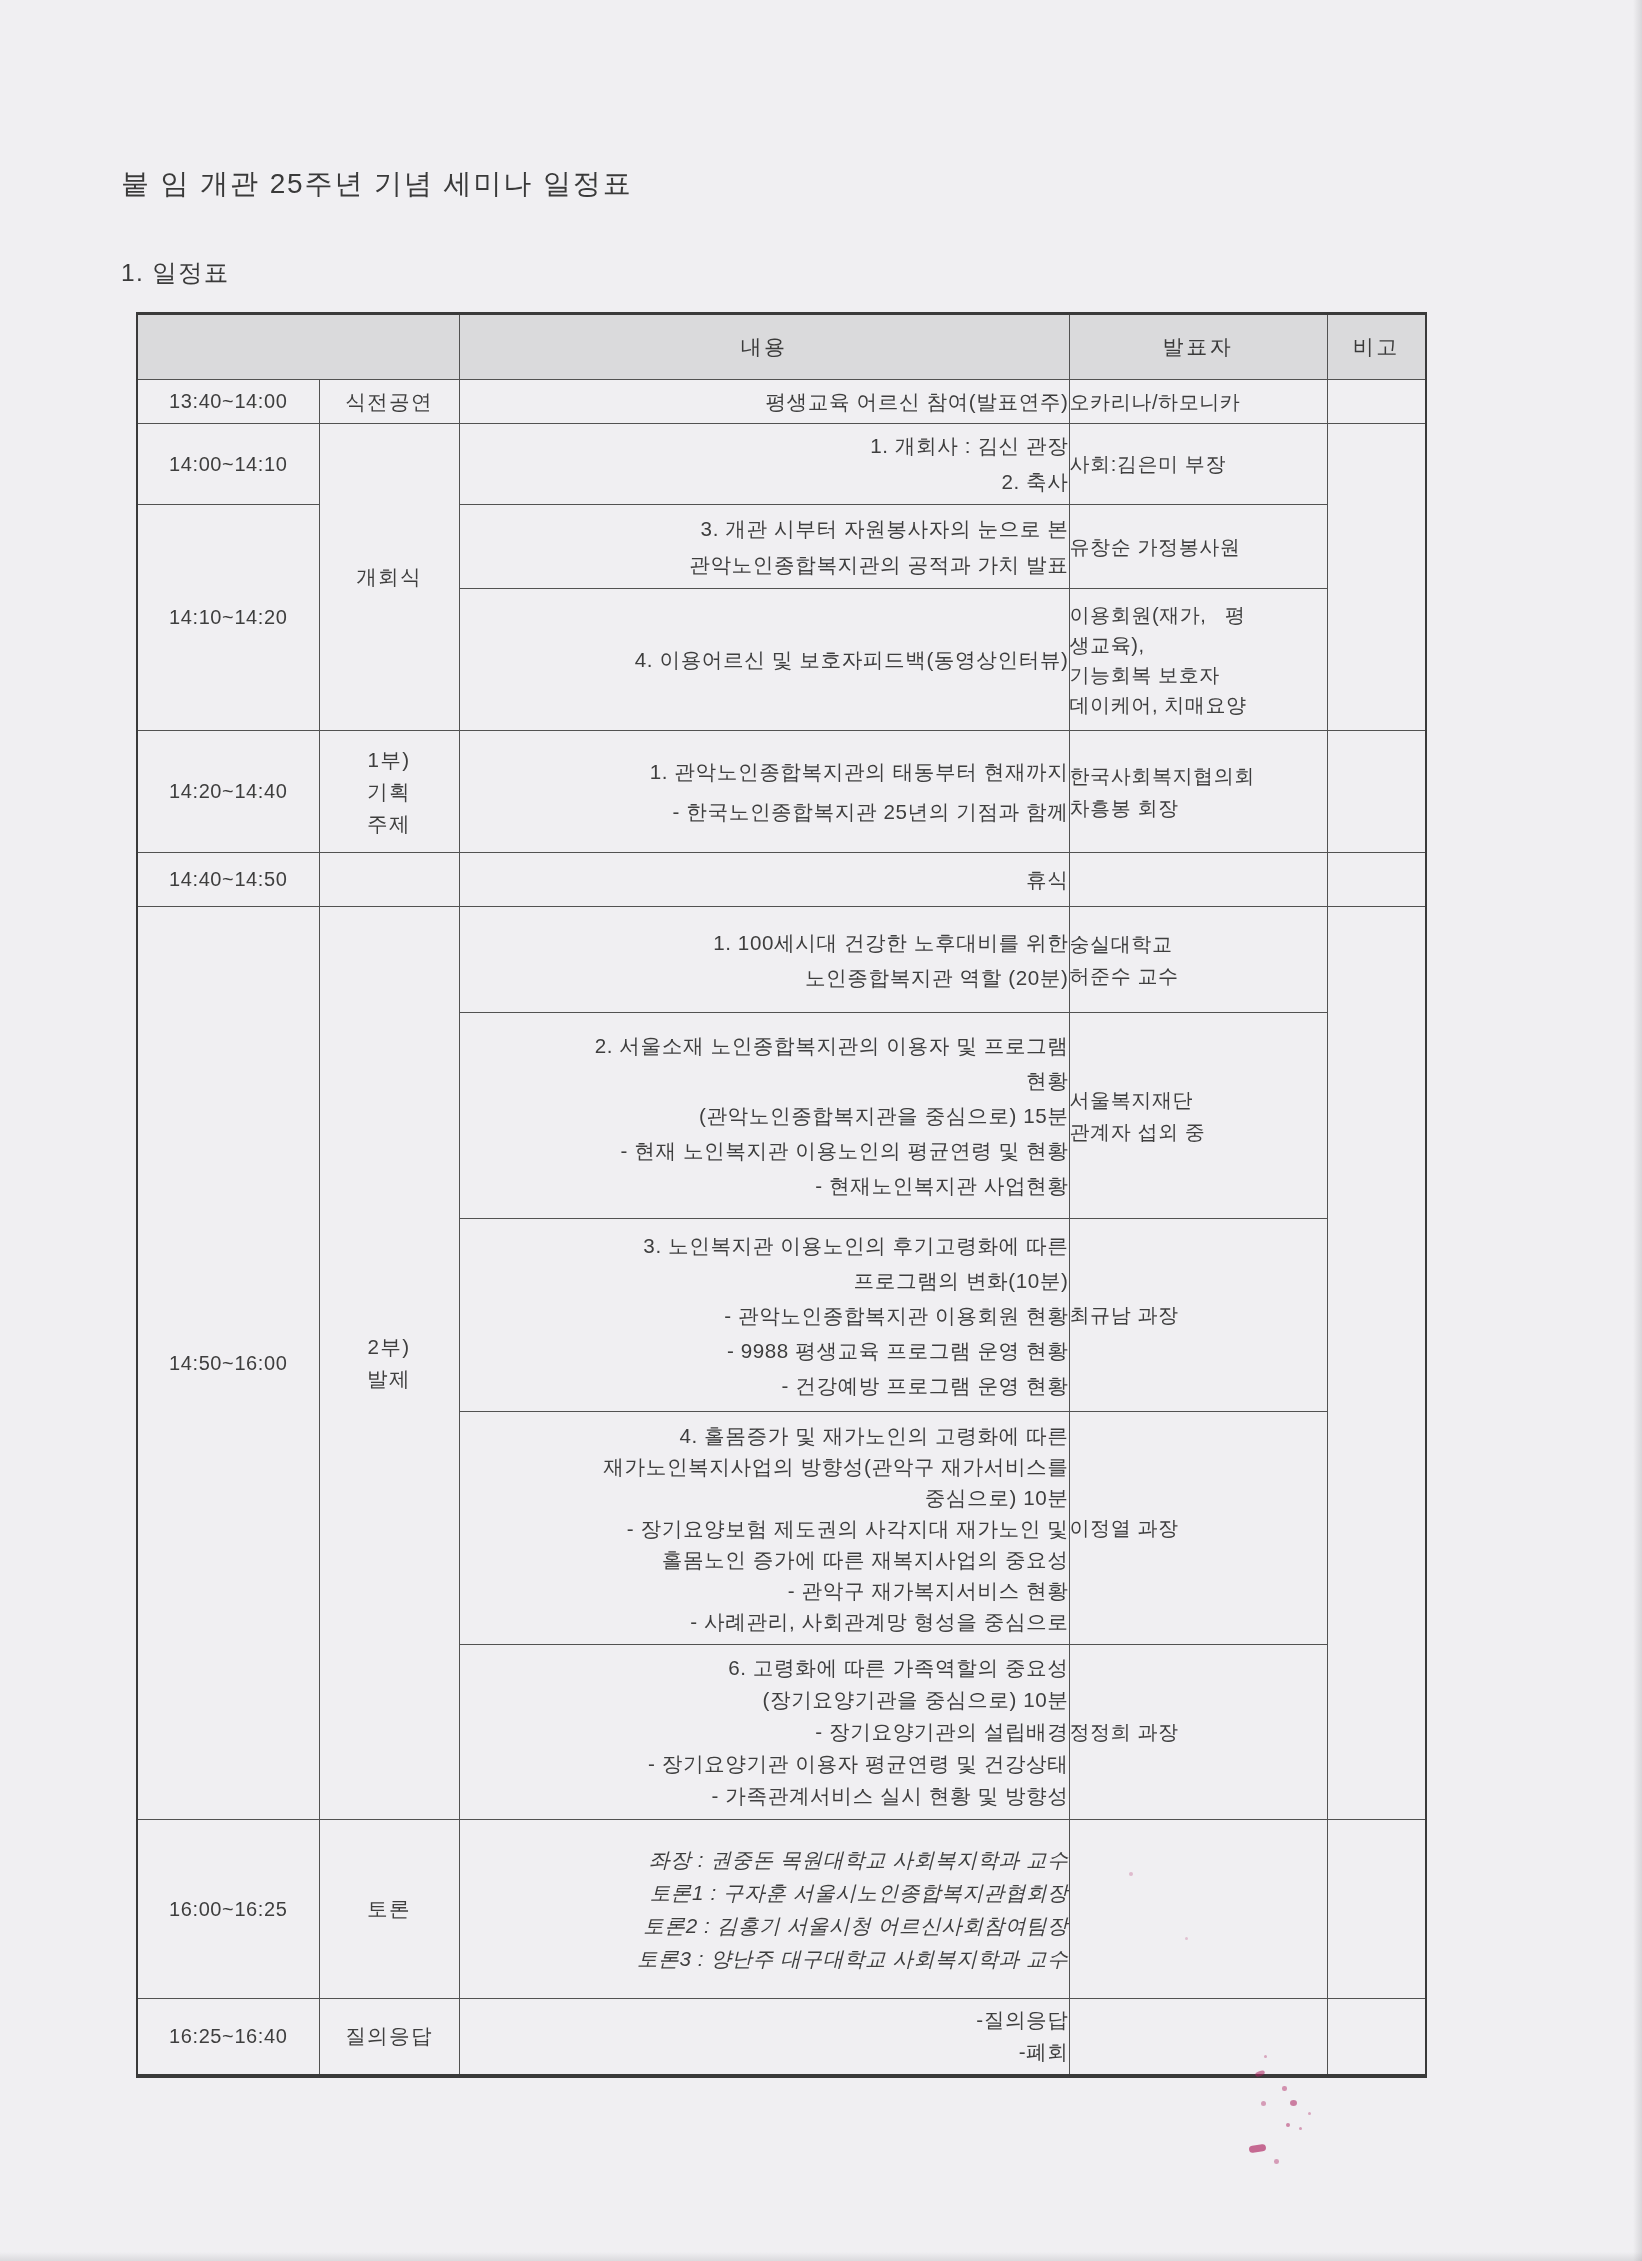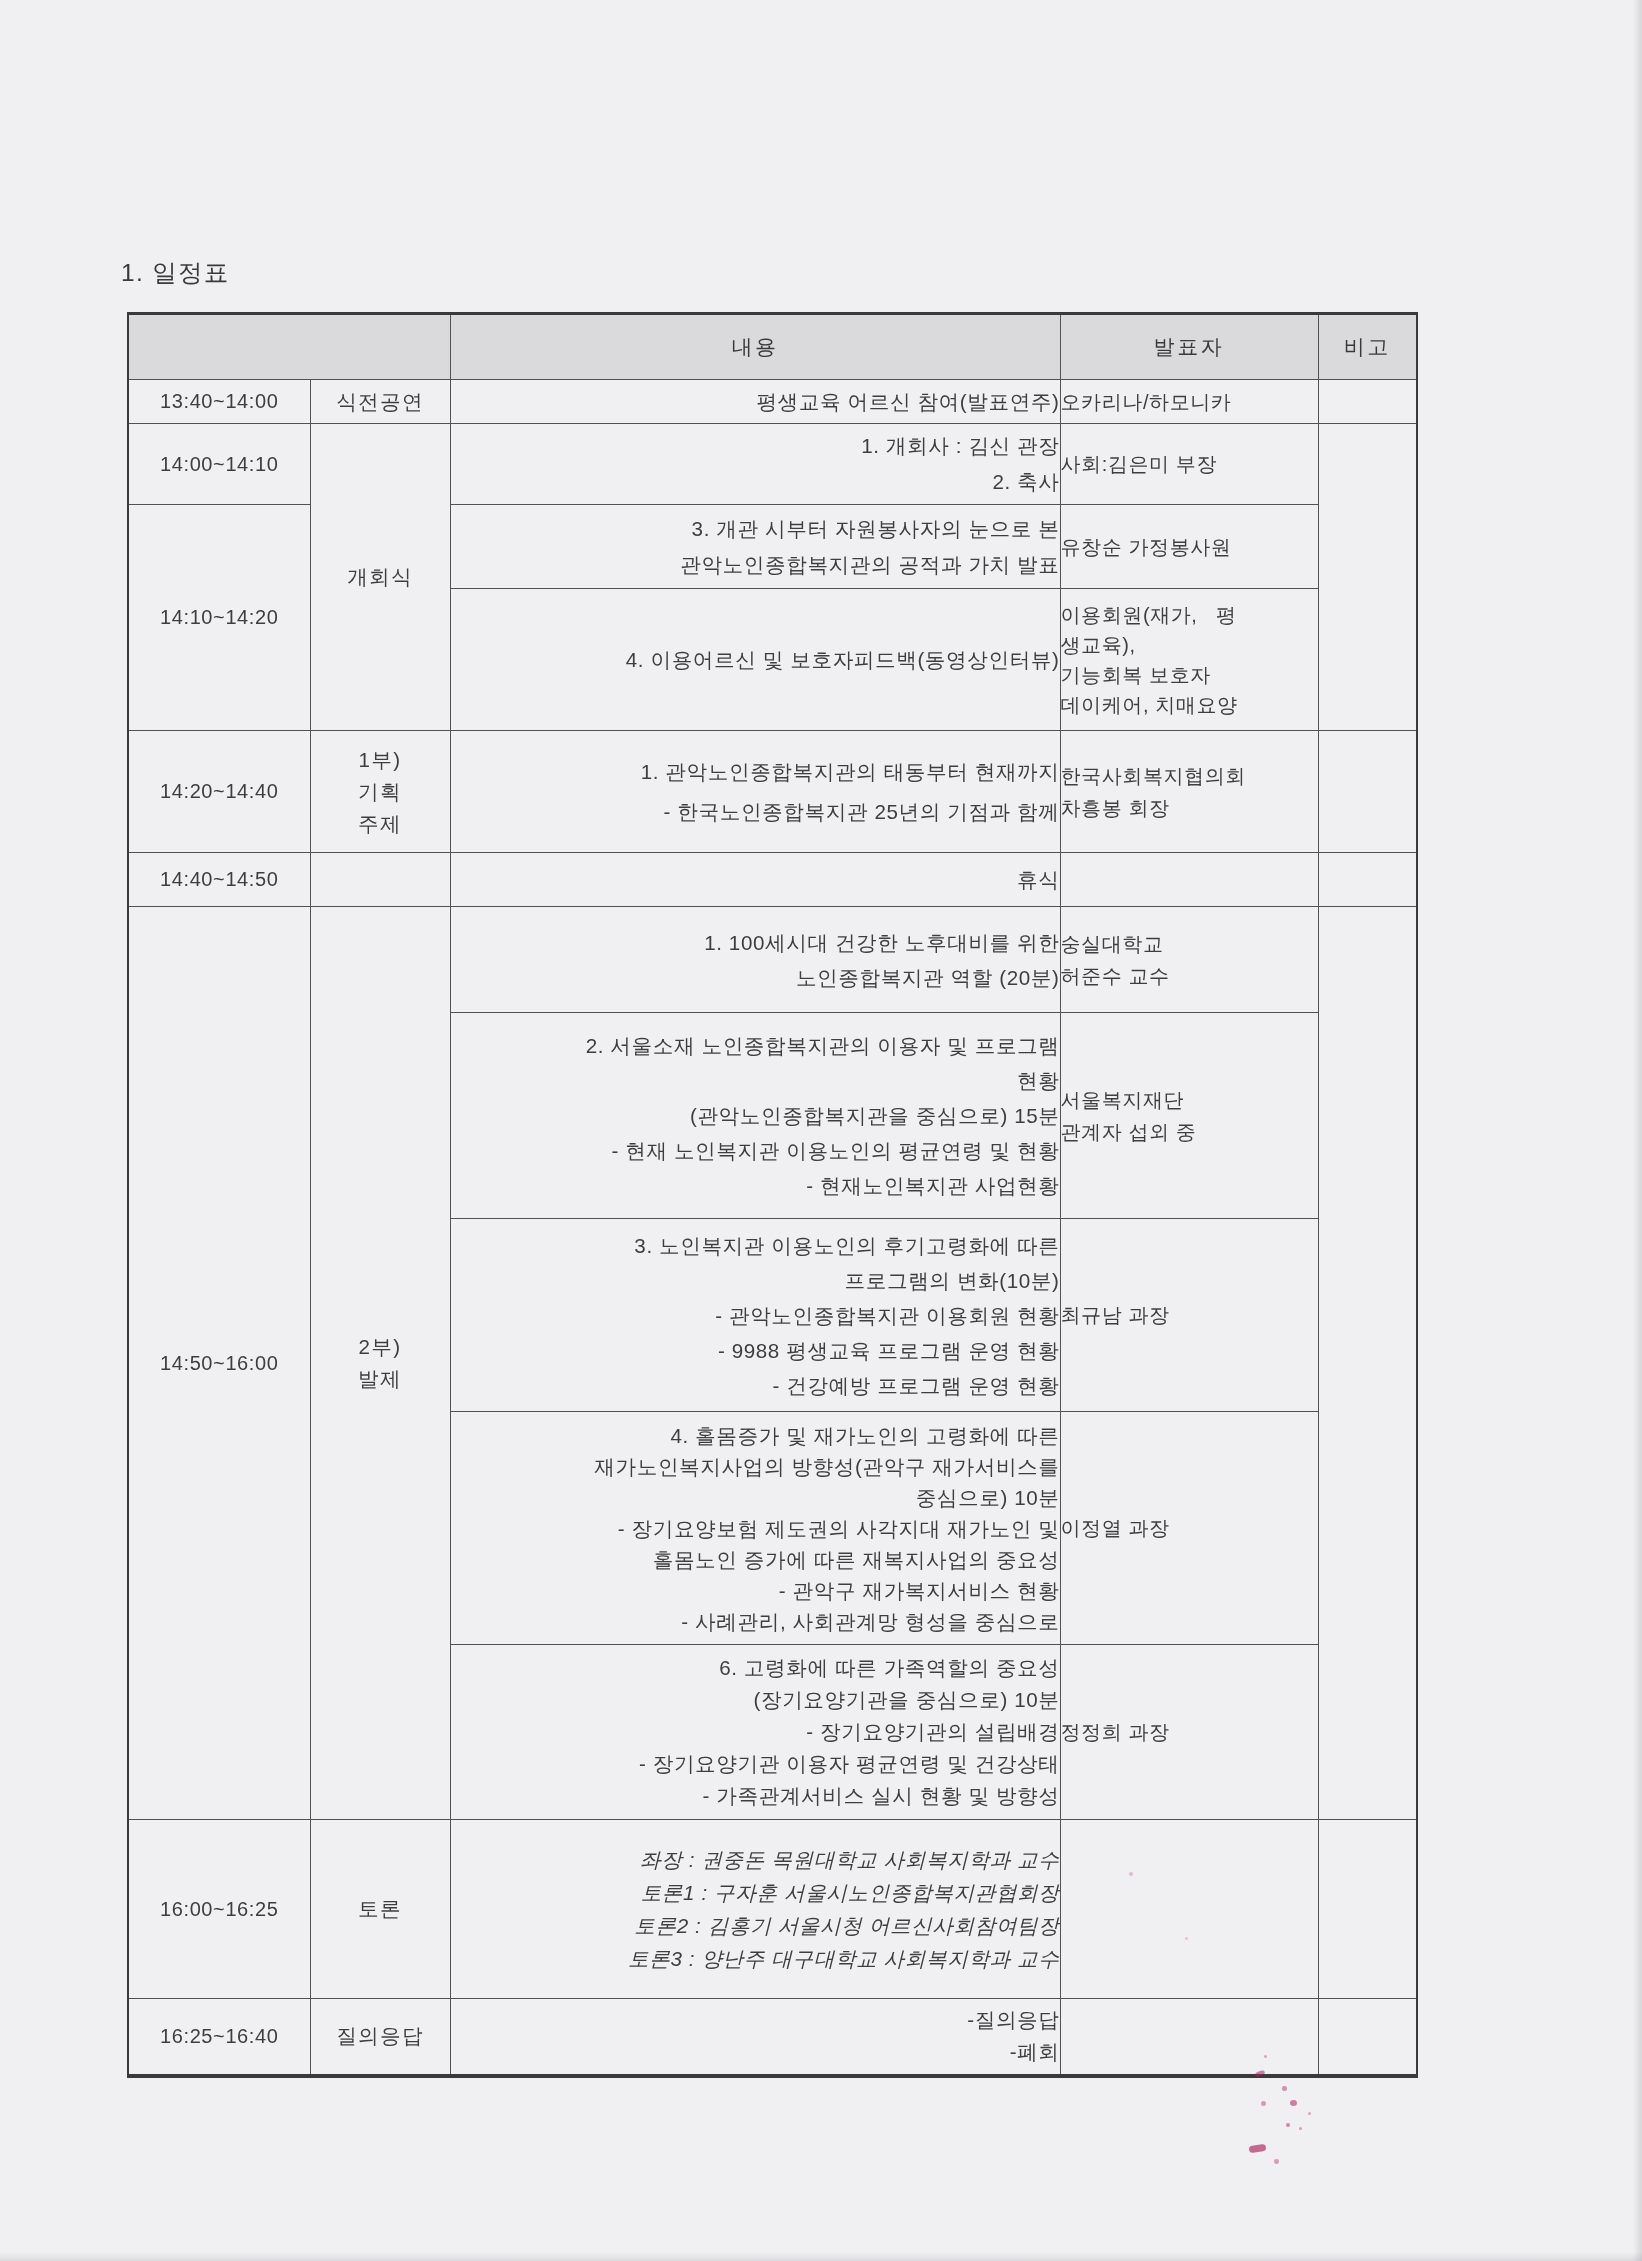--- a/index.html
+++ b/index.html
@@ -22,21 +22,21 @@
     position:absolute; left:121px; top:165px;
     font-size:28px; font-weight:500; letter-spacing:1.9px; color:#3a3a3a;
     white-space:pre;
   }
   .section-heading {
     position:absolute; left:121px; top:256px;
     font-size:24.5px; font-weight:500; letter-spacing:1.3px; color:#3a3a3a;
   }
 
   table.schedule {
-    position:absolute; left:127px; top:312px;
+    position:absolute; left:136px; top:312px;
     width:1290px;
     border-collapse:collapse; table-layout:fixed;
     border:2.6px solid #3a3a3a;
     border-top-width:3.2px;
     border-bottom-width:4.5px;
   }
   .schedule th, .schedule td {
     border:1.3px solid #525252;
     vertical-align:middle;
     padding:0;
@@ -86,20 +86,21 @@
   .s9  { left:1308px; top:2112px; width:3.2px;  height:3.2px;  opacity:.35; }
   .s10 { left:1264px; top:2055px; width:3.2px;  height:3.2px;  opacity:.35; }
   .s11 { left:1129px; top:1872px; width:3.9px;  height:3.9px;  opacity:.25; }
   .s12 { left:1185px; top:1937px; width:3.2px;  height:3.2px;  opacity:.22; }
 </style>
 </head>
 <body>
 
 <div class="page">
 
+  <div class="doc-title">붙 임 개관 25주년 기념 세미나 일정표</div>
   <div class="section-heading">1. 일정표</div>
 
   <table class="schedule">
     <colgroup>
       <col style="width:182px">
       <col style="width:140px">
       <col style="width:610px">
       <col style="width:258px">
       <col style="width:99px">
     </colgroup>

